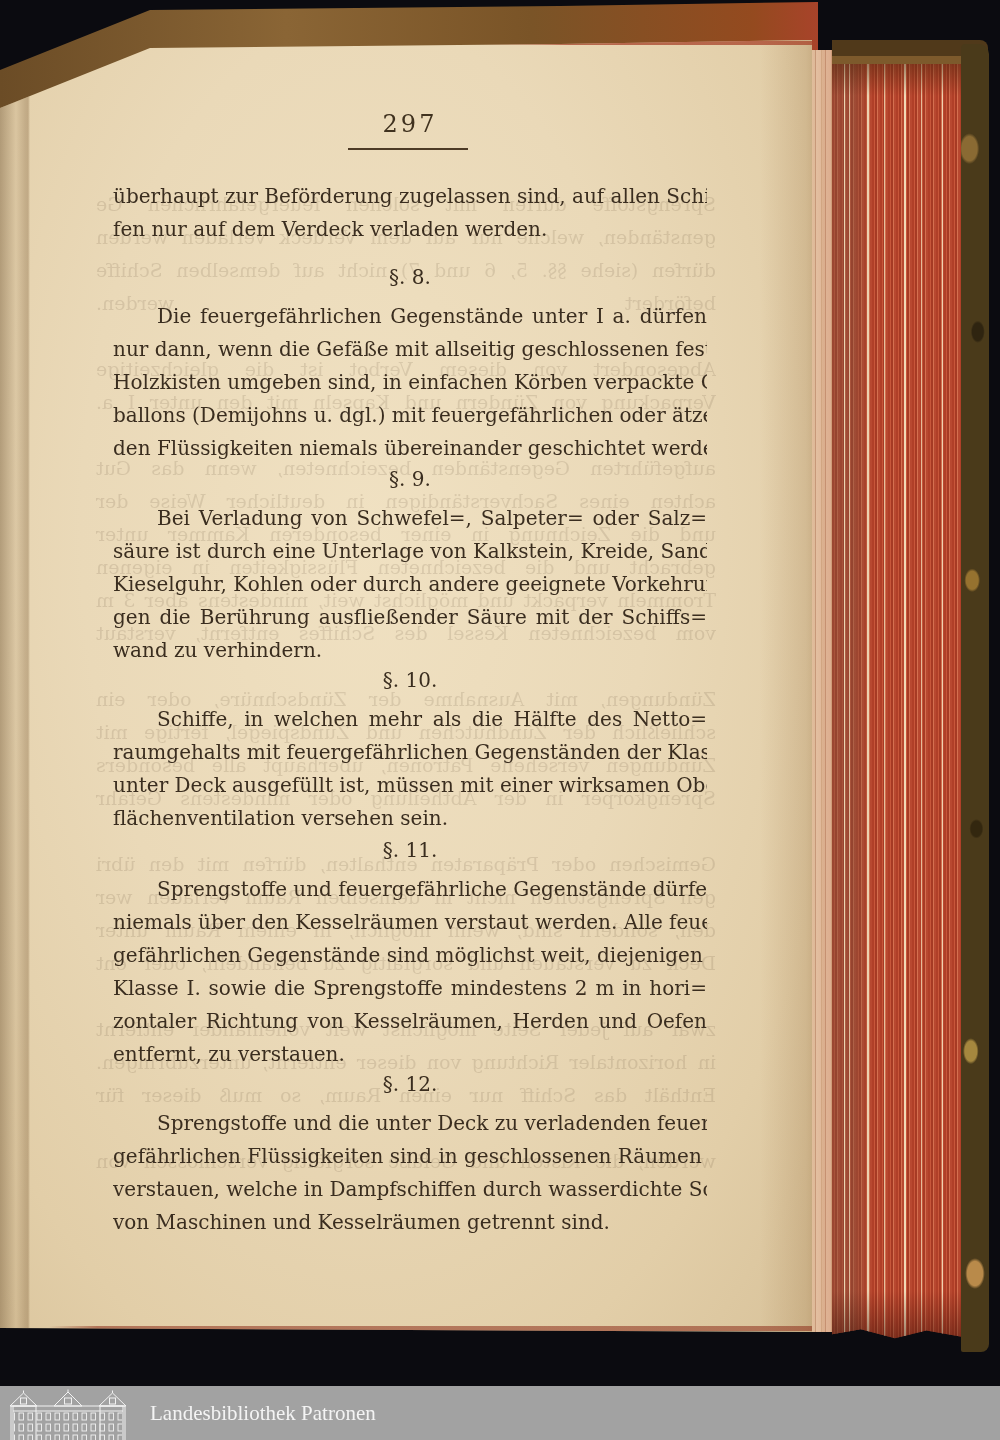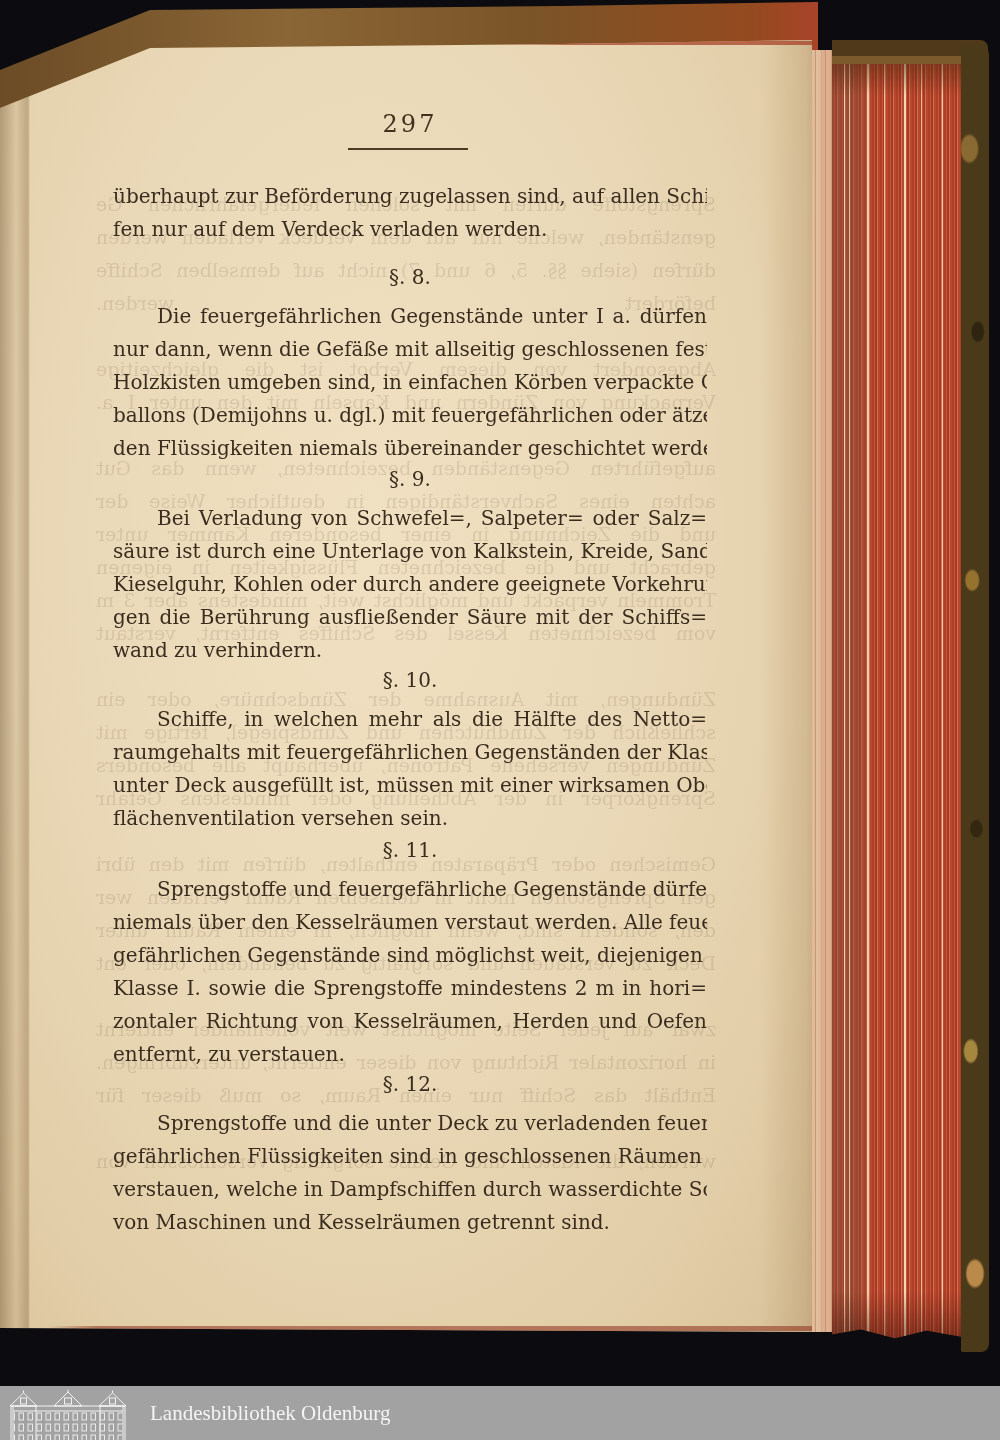--- a/index.html
+++ b/index.html
@@ -207,16 +207,16 @@
         <line x1="60" y1="3" x2="60" y2="0.5"></line>
         <line x1="15.5" y1="4" x2="15.5" y2="1.5"></line>
         <line x1="104.5" y1="4" x2="104.5" y2="1.5"></line>
         <rect x="56.5" y="9" width="7" height="6"></rect>
         <rect x="12.5" y="9" width="6" height="6"></rect>
         <rect x="101.5" y="9" width="6" height="6"></rect>
         <line x1="5" y1="22" x2="115" y2="22"></line>
       </g>
       <rect x="6" y="23" width="108" height="29" fill="url(#win)"></rect>
     </svg>
-    <div id="footer-name">Landesbibliothek Oldenburg</div>
+    <div id="footer-name">Landesbibliothek Patronen</div>
   </div>
 
 </div>
 
 </body></html>

